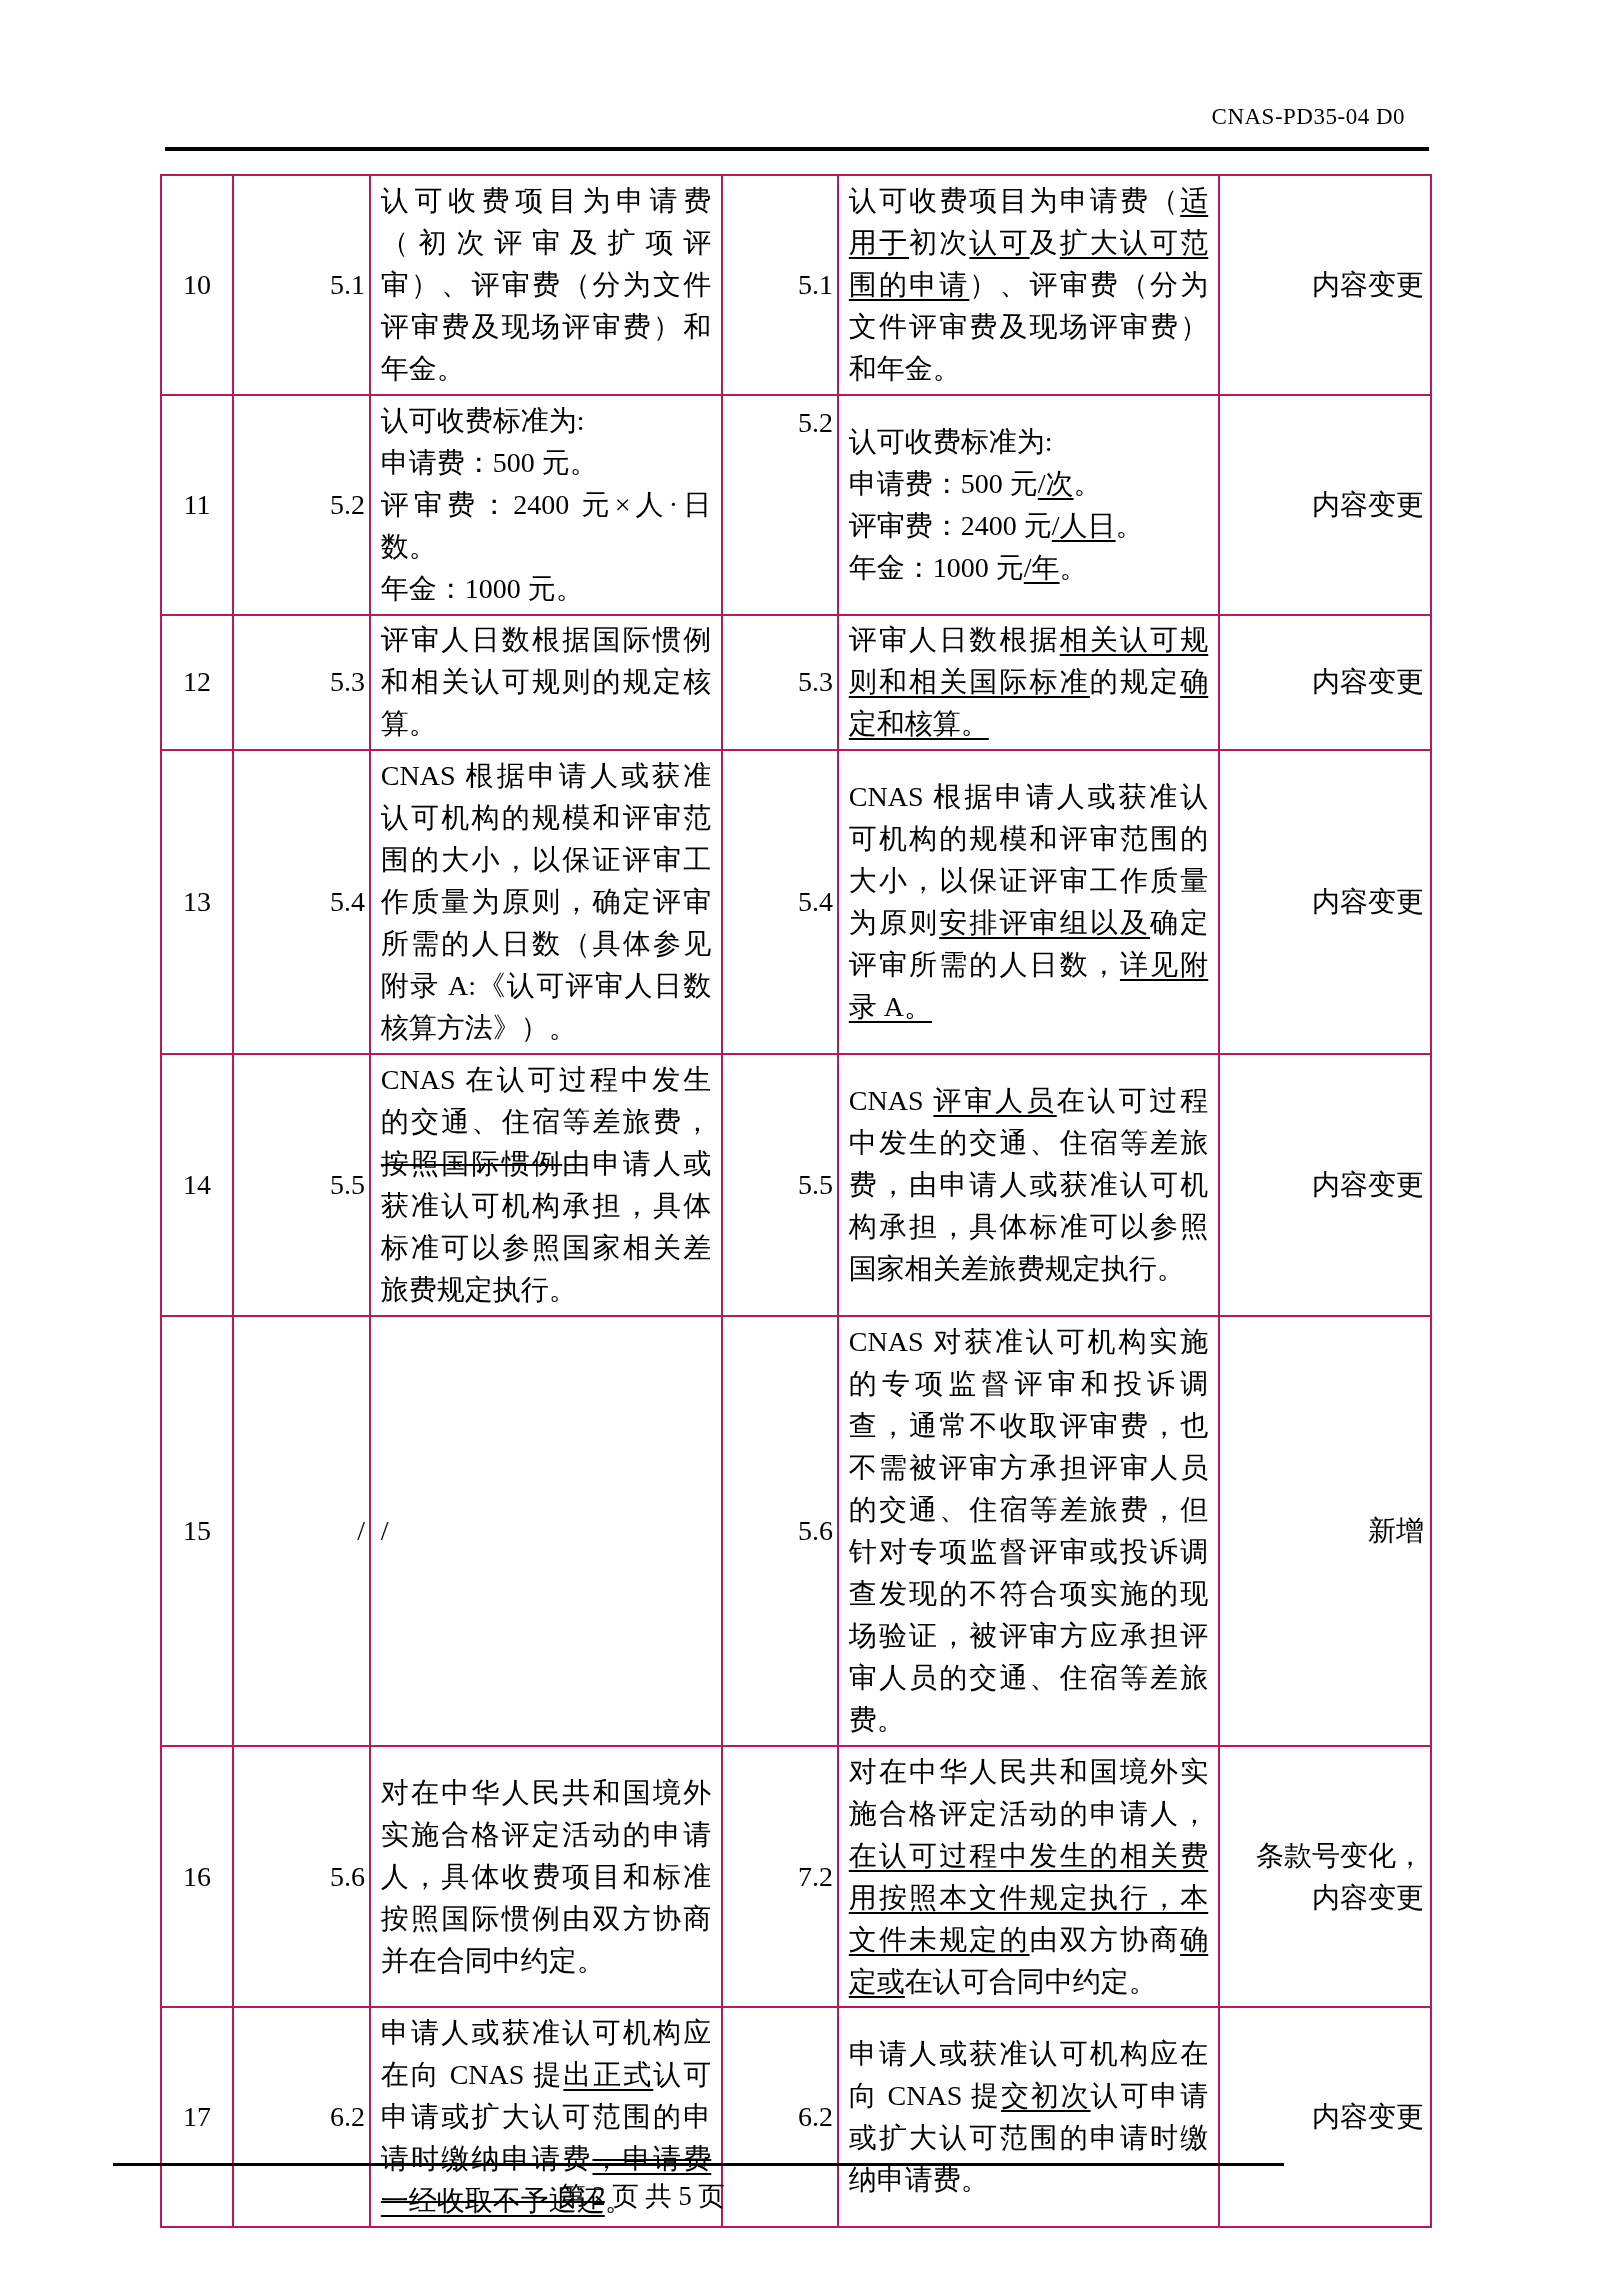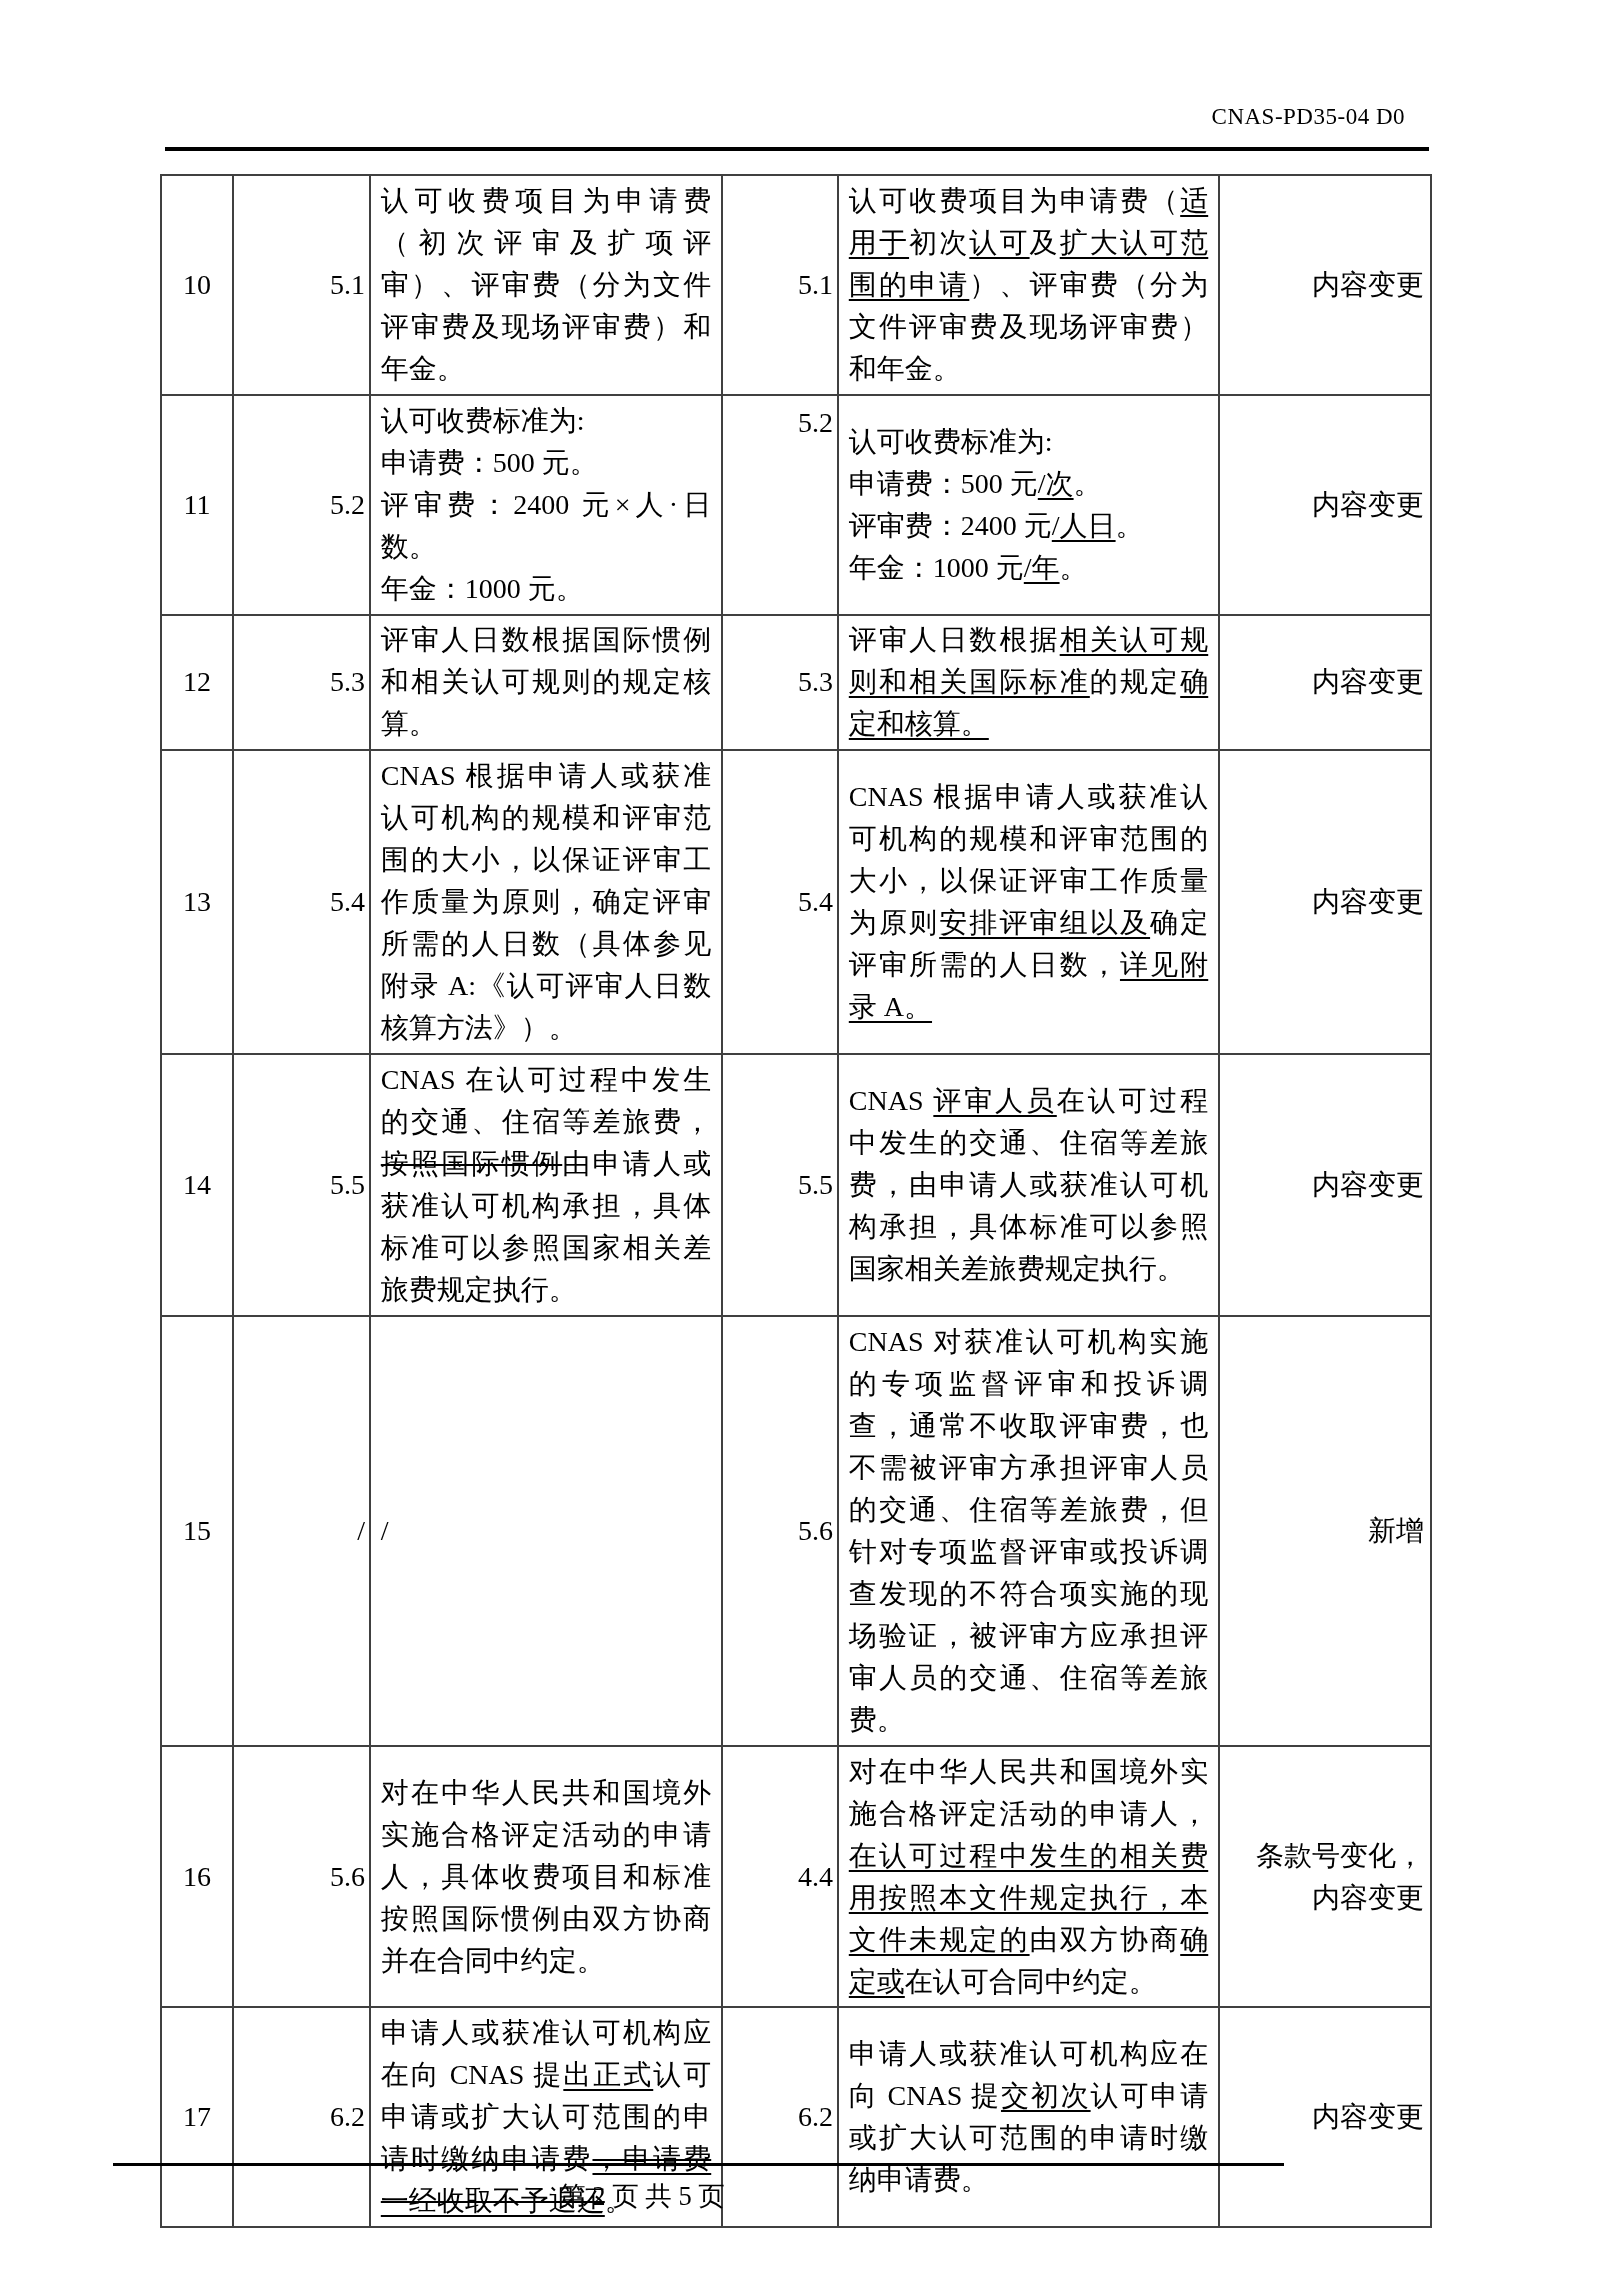--- a/index.html
+++ b/index.html
@@ -26,21 +26,21 @@
   }
   table.change-table{
     position:absolute;
     top:174px;left:160px;
     width:1269px;
     border-collapse:collapse;
     table-layout:fixed;
     border:2.9px solid #000;
   }
   table.change-table td{
-    border:2px solid #404040;
+    border:2px solid #be185d;
     vertical-align:middle;
     font-size:28px;
     line-height:42px;
   }
   td.c-no{text-align:center;padding:14px;}
   td.c-clause{text-align:right;padding:2px 3.9px 2px 12.7px;margin-left:39px;}
   td.c-clause.vtop{vertical-align:top;padding-top:5.9px;}
   td.c-text{
     text-align:justify;
     padding:3.9px 9.8px;
@@ -138,21 +138,21 @@
           <td class="c-clause">/</td>
           <td class="c-text"><span>/</span></td>
           <td class="c-clause">5.6</td>
           <td class="c-text"><span>CNAS 对获准认可机构实施的专项监督评审和投诉调查，通常不收取评审费，也不需被评审方承担评审人员的交通、住宿等差旅费，但针对专项监督评审或投诉调查发现的不符合项实施的现场验证，被评审方应承担评审人员的交通、住宿等差旅费。</span></td>
           <td class="c-change">新增</td>
         </tr>
         <tr>
           <td class="c-no">16</td>
           <td class="c-clause">5.6</td>
           <td class="c-text"><span>对在中华人民共和国境外实施合格评定活动的申请人，具体收费项目和标准按照国际惯例由双方协商并在合同中约定。</span></td>
-          <td class="c-clause">4.4</td>
+          <td class="c-clause">7.2</td>
           <td class="c-text"><span>对在中华人民共和国境外实施合格评定活动的申请人，</span><span class="m-u">在认可过程中发生的相关费用按照本文件规定执行，本文件未规定的</span><span>由双方协商</span><span class="m-u">确定或</span><span>在认可合同中约定。</span></td>
           <td class="c-change">条款号变化，
 内容变更</td>
         </tr>
         <tr>
           <td class="c-no">17</td>
           <td class="c-clause">6.2</td>
           <td class="c-text"><span>申请人或获准认可机构应在向 CNAS 提</span><span class="m-u">出正式</span><span>认可申请或扩大认可范围的申请时缴纳申请费</span><span class="m-su">，申请费一经收取不予退还</span><span>。</span></td>
           <td class="c-clause">6.2</td>
           <td class="c-text"><span>申请人或获准认可机构应在向 CNAS 提</span><span class="m-u">交初次</span><span>认可申请或扩大认可范围的申请时缴纳申请费。</span></td>

